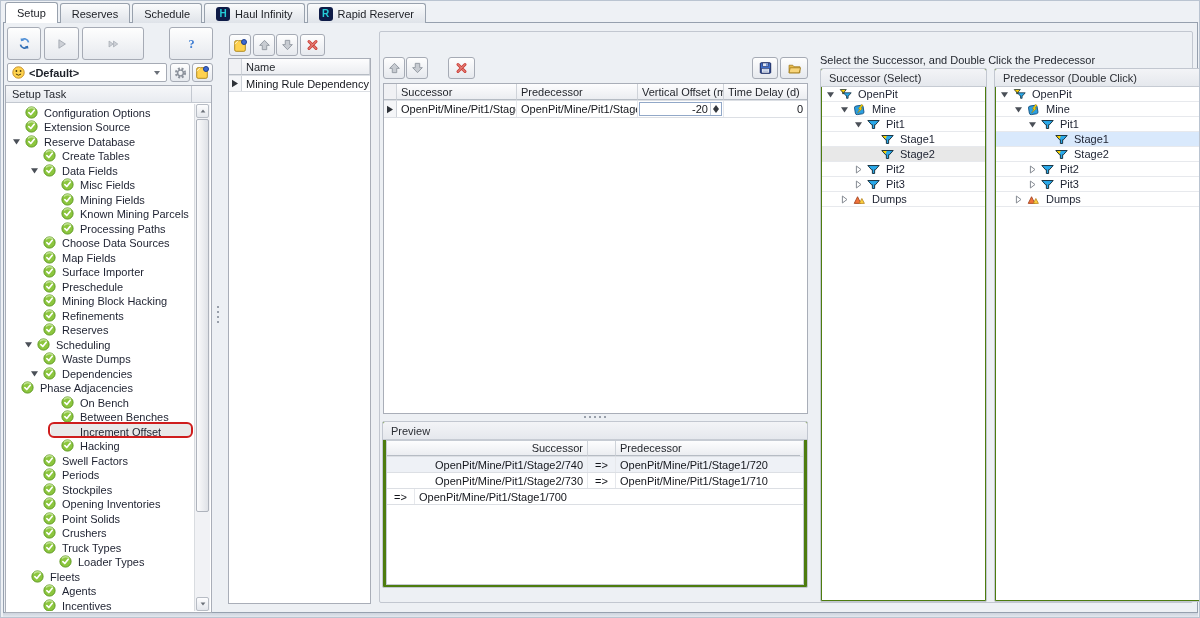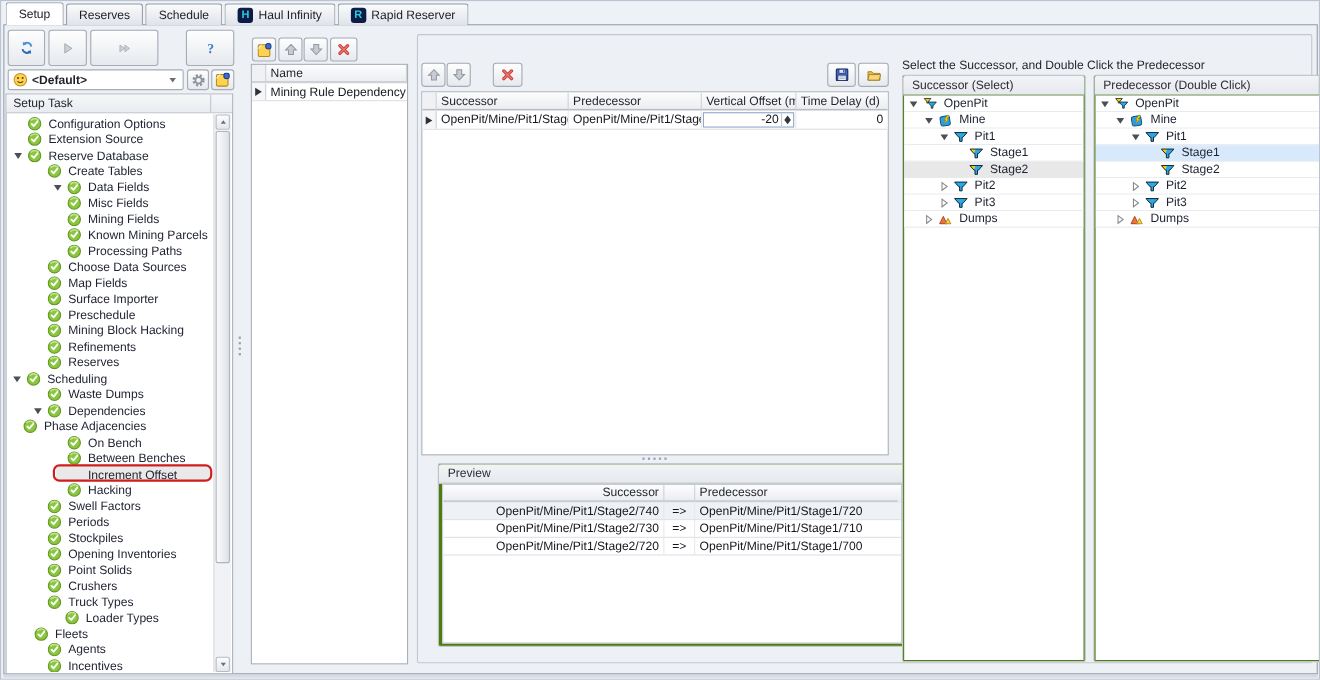--- a/index.html
+++ b/index.html
@@ -204,21 +204,21 @@
           <span class="ic exp"></span>
           <span class="ic ">
             <svg width="13" height="13" viewBox="0 0 13 13">
               <circle cx="6.5" cy="6.5" r="5.6" fill="#8cc63e" stroke="#5f9a22"></circle>
               <path d="M2.8 3.6 A5 5 0 0 1 10.2 3.4" fill="none" stroke="#c6e69a" stroke-width="1.5" opacity="0.9"></path>
               <path d="M3.9 6.7 L5.8 8.5 L9.2 4.3" stroke="#fff" stroke-width="1.7" fill="none" stroke-linecap="round" stroke-linejoin="round"></path>
             </svg>
           </span>
           <span class="slbl">Create Tables</span>
         </div>
-        <div class="srow" style="padding-left:40px">
+        <div class="srow" style="padding-left:22px">
           <span class="ic exp">
             <svg width="9" height="9" viewBox="0 0 9 9">
               <path d="M1 2.2 H8 L4.5 7.5 Z" fill="#4a4f57"></path>
             </svg>
           </span>
           <span class="ic ">
             <svg width="13" height="13" viewBox="0 0 13 13">
               <circle cx="6.5" cy="6.5" r="5.6" fill="#8cc63e" stroke="#5f9a22"></circle>
               <path d="M2.8 3.6 A5 5 0 0 1 10.2 3.4" fill="none" stroke="#c6e69a" stroke-width="1.5" opacity="0.9"></path>
               <path d="M3.9 6.7 L5.8 8.5 L9.2 4.3" stroke="#fff" stroke-width="1.7" fill="none" stroke-linecap="round" stroke-linejoin="round"></path>
@@ -340,21 +340,21 @@
           <span class="ic exp"></span>
           <span class="ic ">
             <svg width="13" height="13" viewBox="0 0 13 13">
               <circle cx="6.5" cy="6.5" r="5.6" fill="#8cc63e" stroke="#5f9a22"></circle>
               <path d="M2.8 3.6 A5 5 0 0 1 10.2 3.4" fill="none" stroke="#c6e69a" stroke-width="1.5" opacity="0.9"></path>
               <path d="M3.9 6.7 L5.8 8.5 L9.2 4.3" stroke="#fff" stroke-width="1.7" fill="none" stroke-linecap="round" stroke-linejoin="round"></path>
             </svg>
           </span>
           <span class="slbl">Reserves</span>
         </div>
-        <div class="srow" style="padding-left:3px">
+        <div class="srow" style="padding-left:16px">
           <span class="ic exp">
             <svg width="9" height="9" viewBox="0 0 9 9">
               <path d="M1 2.2 H8 L4.5 7.5 Z" fill="#4a4f57"></path>
             </svg>
           </span>
           <span class="ic ">
             <svg width="13" height="13" viewBox="0 0 13 13">
               <circle cx="6.5" cy="6.5" r="5.6" fill="#8cc63e" stroke="#5f9a22"></circle>
               <path d="M2.8 3.6 A5 5 0 0 1 10.2 3.4" fill="none" stroke="#c6e69a" stroke-width="1.5" opacity="0.9"></path>
               <path d="M3.9 6.7 L5.8 8.5 L9.2 4.3" stroke="#fff" stroke-width="1.7" fill="none" stroke-linecap="round" stroke-linejoin="round"></path>
@@ -712,40 +712,39 @@
       </div>
 
     <div class="hgrip" style="left:202px;top:382px">
         <i></i>
         <i></i>
         <i></i>
         <i></i>
         <i></i>
       </div>
 
-    <div class="gbox inner" style="left:18px;top:389px;width:426px;height:167px">
+    <div class="gbox inner" style="left:2px;top:389px;width:426px;height:167px">
       <div class="gcap">Preview</div>
       <div id="preview-table" style="position:absolute;left:3px;top:18px;right:3px;bottom:2px;background:#fff;border:1px solid #c6cbd3;overflow:hidden">
           <div class="grow ghead" style="height:16px">
             <div class="gh right" style="width:201px">Successor</div>
             <div class="gh" style="width:28px"></div>
             <div class="gh" style="width:184px;border-right:none">Predecessor</div>
           </div>
           <div class="grow" style="height:16px;background:#eef1f6">
             <div class="gc right" style="width:201px">OpenPit/Mine/Pit1/Stage2/740</div>
             <div class="gc ctr" style="width:28px">=&gt;</div>
             <div class="gc" style="width:184px;border-right:none">OpenPit/Mine/Pit1/Stage1/720</div>
           </div>
           <div class="grow" style="height:16px">
             <div class="gc right" style="width:201px">OpenPit/Mine/Pit1/Stage2/730</div>
             <div class="gc ctr" style="width:28px">=&gt;</div>
             <div class="gc" style="width:184px;border-right:none">OpenPit/Mine/Pit1/Stage1/710</div>
           </div>
           <div class="grow" style="height:16px">
-            <div class="gc right" style="width:201px">OpenPit/Mine/Pit1/Stage2/720</div>
             <div class="gc ctr" style="width:28px">=&gt;</div>
             <div class="gc" style="width:184px;border-right:none">OpenPit/Mine/Pit1/Stage1/700</div>
           </div>
         </div>
     </div>
 
     <div class="instr" style="left:440px;top:22px">Select the Successor, and Double Click the Predecessor</div>
 
     <div class="gbox inner" style="left:440px;top:36px;width:167px;height:534px">
       <div class="gcap">Successor (Select)</div>

